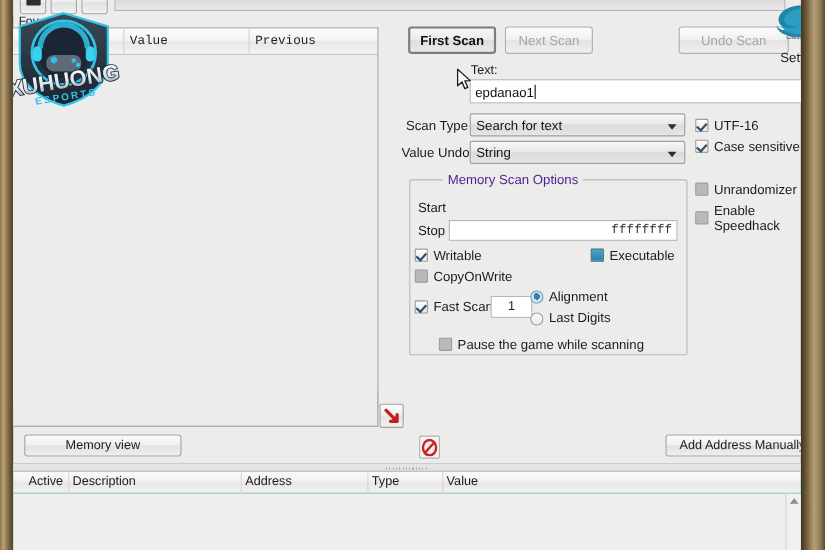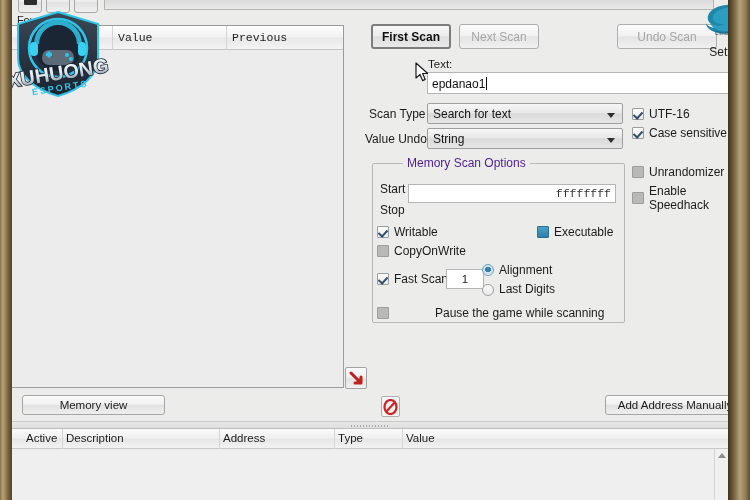--- a/index.html
+++ b/index.html
@@ -251,27 +251,27 @@
   #start-label { left:368px; top:182px; }
   #stop-label  { left:368px; top:203px; }
   .hex-input {
     position:absolute; left:396px; width:208px; height:19px;
     border:1px solid #b6b6b6; background:#fff;
     font-size:11.5px; color:#333; text-align:right;
     display:flex; align-items:center; justify-content:flex-end; padding-right:4px;
     font-family:"Liberation Mono", monospace;
   }
   #start-input { top:178px; }
-  #stop-input  { top:184px;justify-content:flex-end; }
+  #stop-input  { top:200px;justify-content:flex-end; }
 
   #cb-writable { left:365px; top:225px; }
   #cb-executable { left:525px; top:225px; }
   #cb-copyonwrite { left:365px; top:244px; }
   #cb-fastscan { left:365px; top:272px; }
-  #cb-pause { left:365px; top:306px;gap:41px; }
+  #cb-pause { left:387px; top:306px; }
 
   #fastscan-val {
     position:absolute; left:434px; top:269px; width:38px; height:20px;
     border:1px solid #b6b6b6; background:#fff;
     font-size:11.5px; color:#222;
     display:flex; align-items:center; justify-content:center;
   }
   .rad-row { position:absolute; display:flex; align-items:center; font-size:12px; color:#1b1b1b; }
   .radio {
     width:12px; height:12px; border-radius:50%; border:1px solid #9d9d9d;

